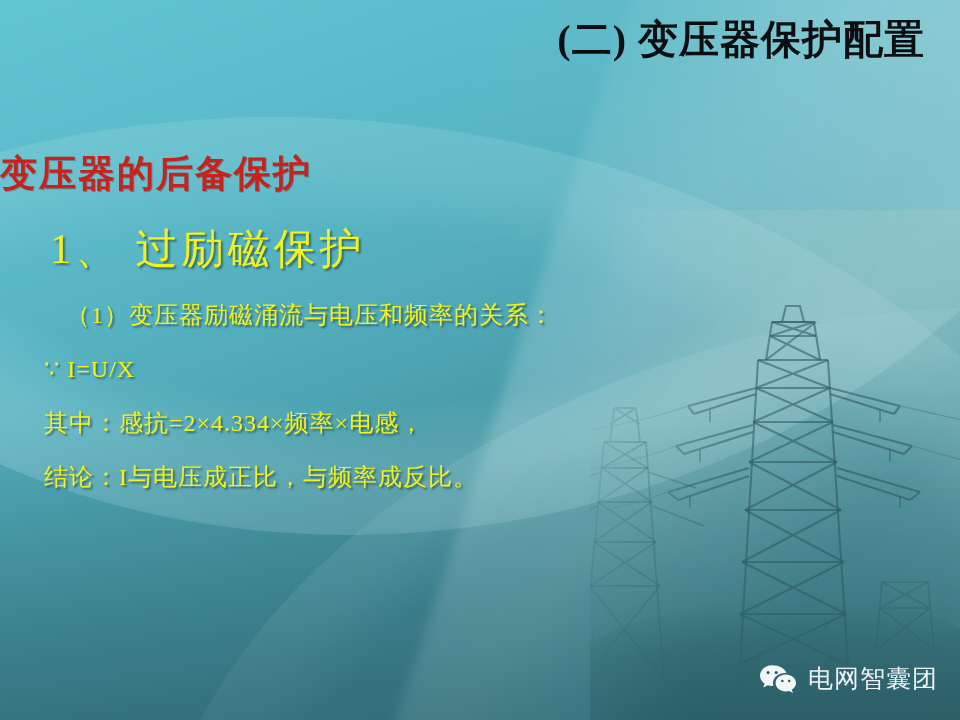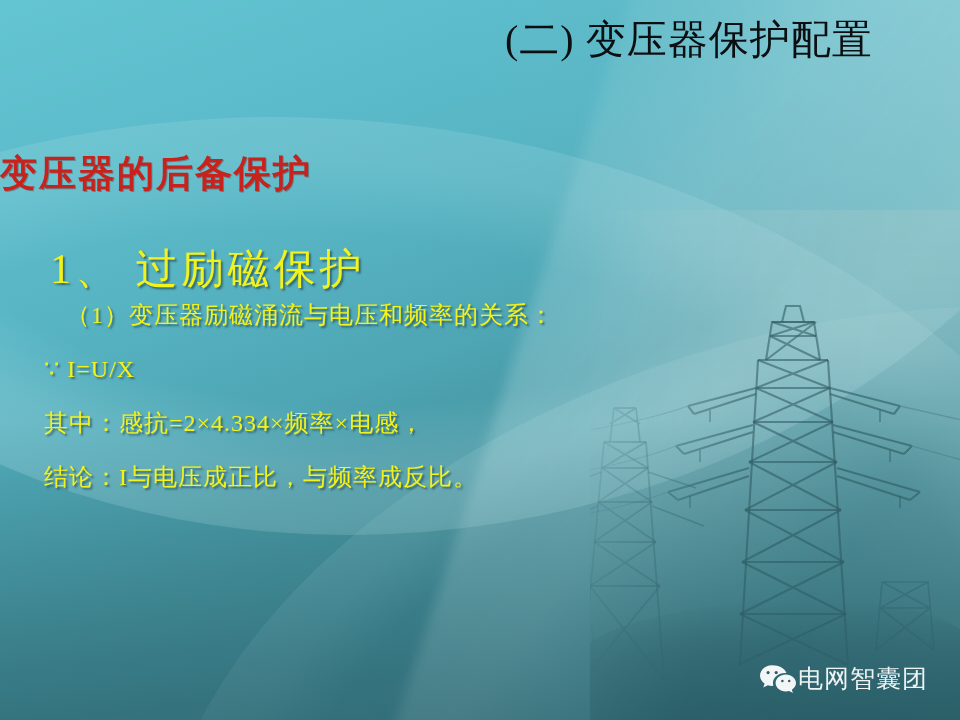--- a/index.html
+++ b/index.html
@@ -127,45 +127,45 @@
     border-radius: 60% 40% 0 0 / 70px 55px 0 0;
   }
   svg.pylons { position: absolute; inset: 0; width: 100%; height: 100%; }
 
   
   .title {
     position: absolute;
     left: 505px; top: 12px;
     width: 420px;
     font-size: 40px;
-    font-weight: normal;
+    font-weight: bold;
     color: #0b0f12;
     letter-spacing: 1px;
     white-space: nowrap;
     font-family: "Liberation Serif", "DejaVu Serif", serif;
+    text-align: right;
   }
   .subtitle {
     position: absolute;
     left: 0; top: 149px;
     width: 960px;
     text-align: left;
     font-size: 37px;
     font-weight: bold;
     color: #c8221d;
     letter-spacing: 2px;
     text-shadow: 1px 1px 0 rgba(60,10,10,0.30);
   }
   .heading {
     position: absolute;
     left: 50px; top: 221px;
     font-size: 42px;
     color: #f2f21c;
     letter-spacing: 4px;
     text-shadow: 2px 2px 2px rgba(20,45,50,0.55);
-    margin-top: 20px;
   }
   .body {
     position: absolute;
     left: 44px; top: 288px;
     width: 880px;
   }
   .body-line {
     font-size: 24px;
     line-height: 54px;
     color: #f2f21c;
@@ -174,20 +174,21 @@
     text-shadow: 2px 2px 2px rgba(20,45,50,0.55);
   }
   .body-line.indent { padding-left: 22px; }
 
   
   .watermark {
     position: absolute;
     left: 758px; top: 662px;
     display: flex;
     align-items: center;
+    gap: 10px;
   }
   .wm-label {
     font-size: 25px;
     color: #eef3f4;
     font-family: "DejaVu Sans", "Liberation Sans", sans-serif;
     letter-spacing: 1px;
   }
   .wechat-icon { width: 40px; height: 32px; display:block; }
 </style>
 </head>

